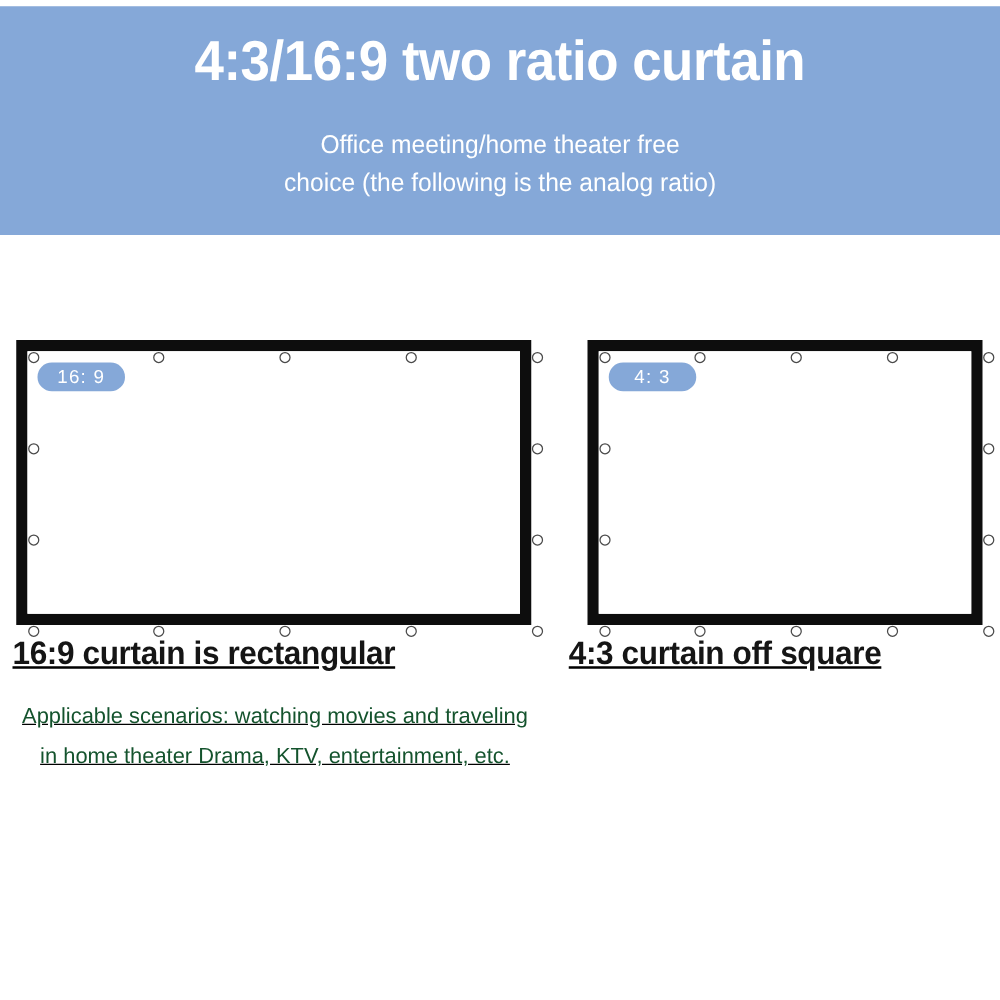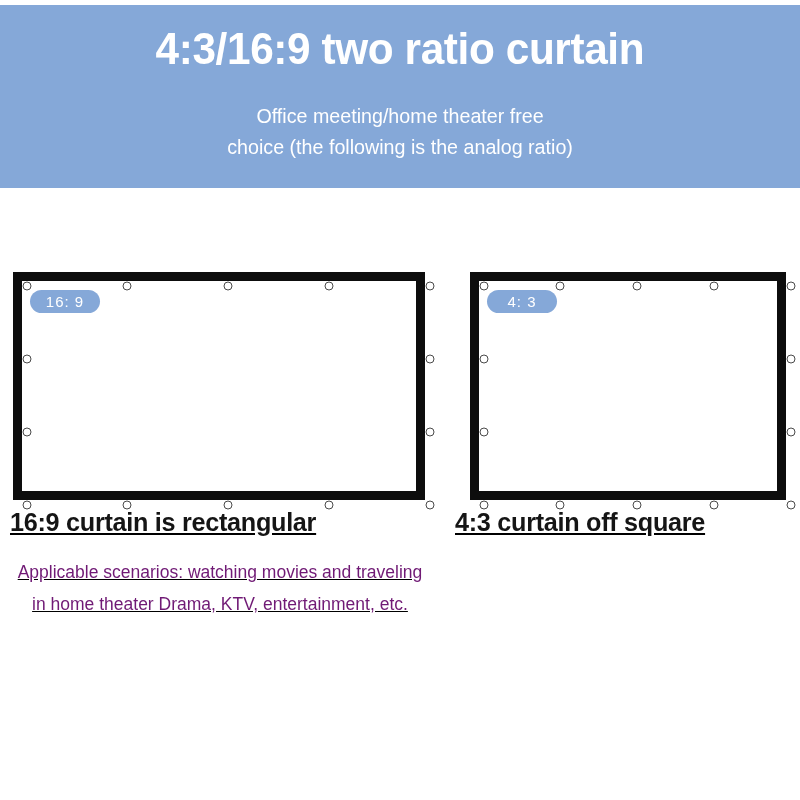--- a/index.html
+++ b/index.html
@@ -135,21 +135,21 @@
     transform-origin: left top;
     white-space: nowrap;
   }
   .col.left  .caption-heading { text-align: left; }
   .col.right .caption-heading { text-align: left; }
 
   .caption-body {
     margin-top: 17px;
     font-size: 17.5px;
     line-height: 32px;
-    color: #701a75;
+    color: #14532d;
     text-align: center;
   }
   .col.left  .caption-body { width: 420px; }
   .col.right .caption-body { width: 340px; }
 </style>
 </head>
 <body>
 
 <div class="banner">
   <div class="banner-title">4:3/16:9 two ratio curtain</div>

